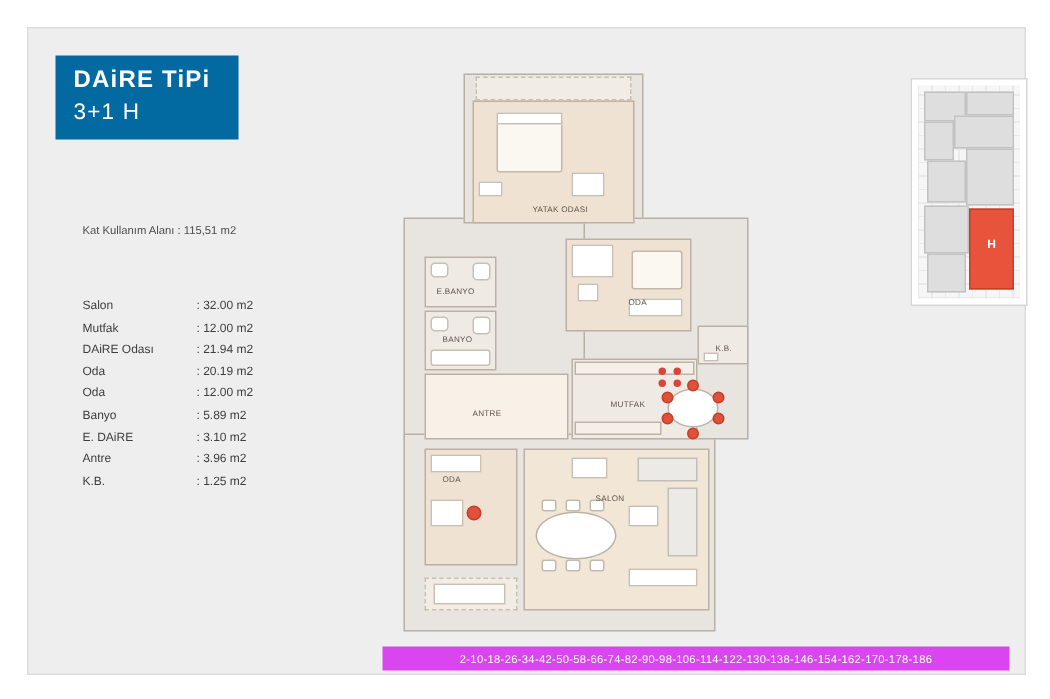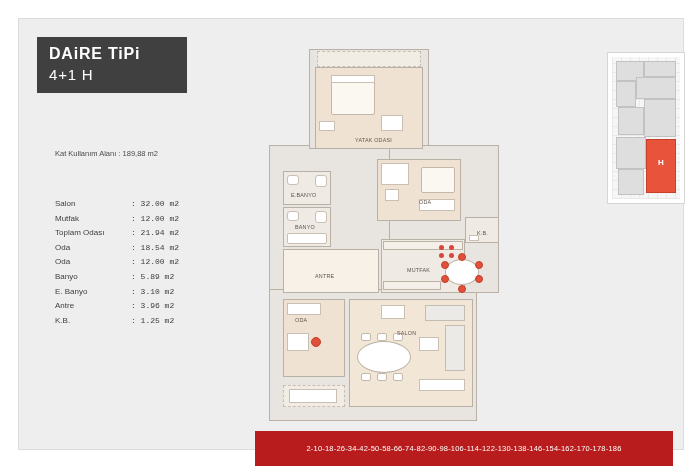--- a/index.html
+++ b/index.html
@@ -24,23 +24,23 @@
     width: 664px;
     height: 430px;
     background: #eeeeee;
     border: 1px solid #dcdcdc;
   }
   
   .title-block {
     position: absolute;
     left: 18px;
     top: 18px;
-    width: 150px;
+    width: 122px;
     height: 56px;
-    background: #404040;
+    background: #0369a1;
   }
   .title-main {
     position: absolute;
     left: 12px;
     top: 8px;
     color: #ffffff;
     font-size: 16px;
     letter-spacing: 0.8px;
     font-weight: bold;
   }
@@ -74,29 +74,29 @@
     top: 178px;
     width: 190px;
   }
   .room-row {
     display: flex;
     font-size: 8px;
     color: #3d3d3d;
     line-height: 14.6px;
   }
   .room-name { width: 76px; }
-  .room-val { width: 70px; font-family: Liberation Mono, monospace; }
+  .room-val { width: 70px; }
   
   .footer-bar {
     position: absolute;
     left: 236px;
     top: 412px;
     width: 418px;
-    height: 35px;
-    background: #b91c1c;
+    height: 16px;
+    background: #d946ef;
     color: #ffffff;
     font-size: 7.5px;
     display: flex;
     align-items: center;
     justify-content: center;
     letter-spacing: 0.2px;
   }
   
   .keyplan {
     position: absolute;
@@ -179,52 +179,52 @@
   .dot-red { background: #d9453a; border-radius: 50%; position: absolute; }
 </style>
 </head>
 <body>
 
 <div id="page">
   <div class="panel">
 
     <div class="title-block">
       <div class="title-main">DAiRE TiPi</div>
-      <div class="title-sub">4+1 H</div>
-    </div>
-
-    <div class="area-floor">Kat Kullanım Alanı : 189,88 m2</div>
+      <div class="title-sub">3+1 H</div>
+    </div>
+
+    <div class="area-floor">Kat Kullanım Alanı : 115,51 m2</div>
 
     <div class="room-list">
       <div class="room-row">
         <span class="room-name">Salon</span>
         <span class="room-val">: 32.00 m2</span>
       </div>
       <div class="room-row">
         <span class="room-name">Mutfak</span>
         <span class="room-val">: 12.00 m2</span>
       </div>
       <div class="room-row">
-        <span class="room-name">Toplam Odası</span>
+        <span class="room-name">DAiRE Odası</span>
         <span class="room-val">: 21.94 m2</span>
       </div>
       <div class="room-row">
         <span class="room-name">Oda</span>
-        <span class="room-val">: 18.54 m2</span>
+        <span class="room-val">: 20.19 m2</span>
       </div>
       <div class="room-row">
         <span class="room-name">Oda</span>
         <span class="room-val">: 12.00 m2</span>
       </div>
       <div class="room-row">
         <span class="room-name">Banyo</span>
         <span class="room-val">: 5.89 m2</span>
       </div>
       <div class="room-row">
-        <span class="room-name">E. Banyo</span>
+        <span class="room-name">E. DAiRE</span>
         <span class="room-val">: 3.10 m2</span>
       </div>
       <div class="room-row">
         <span class="room-name">Antre</span>
         <span class="room-val">: 3.96 m2</span>
       </div>
       <div class="room-row">
         <span class="room-name">K.B.</span>
         <span class="room-val">: 1.25 m2</span>
       </div>

